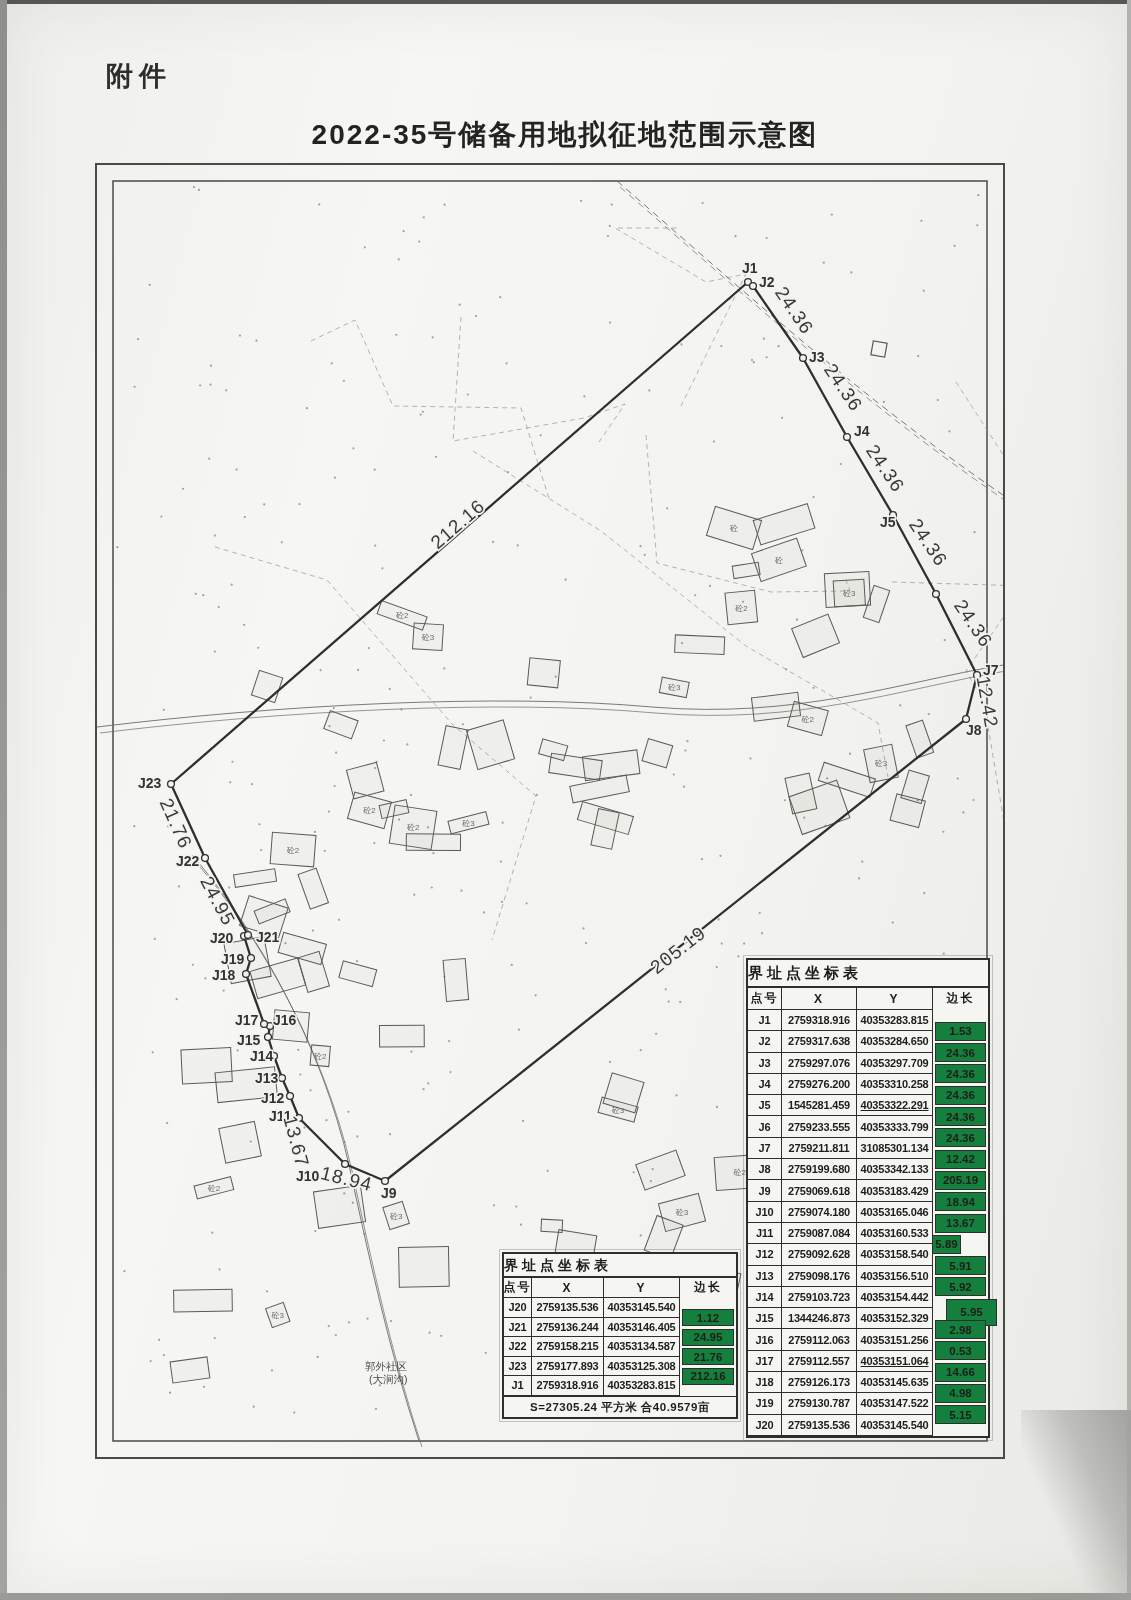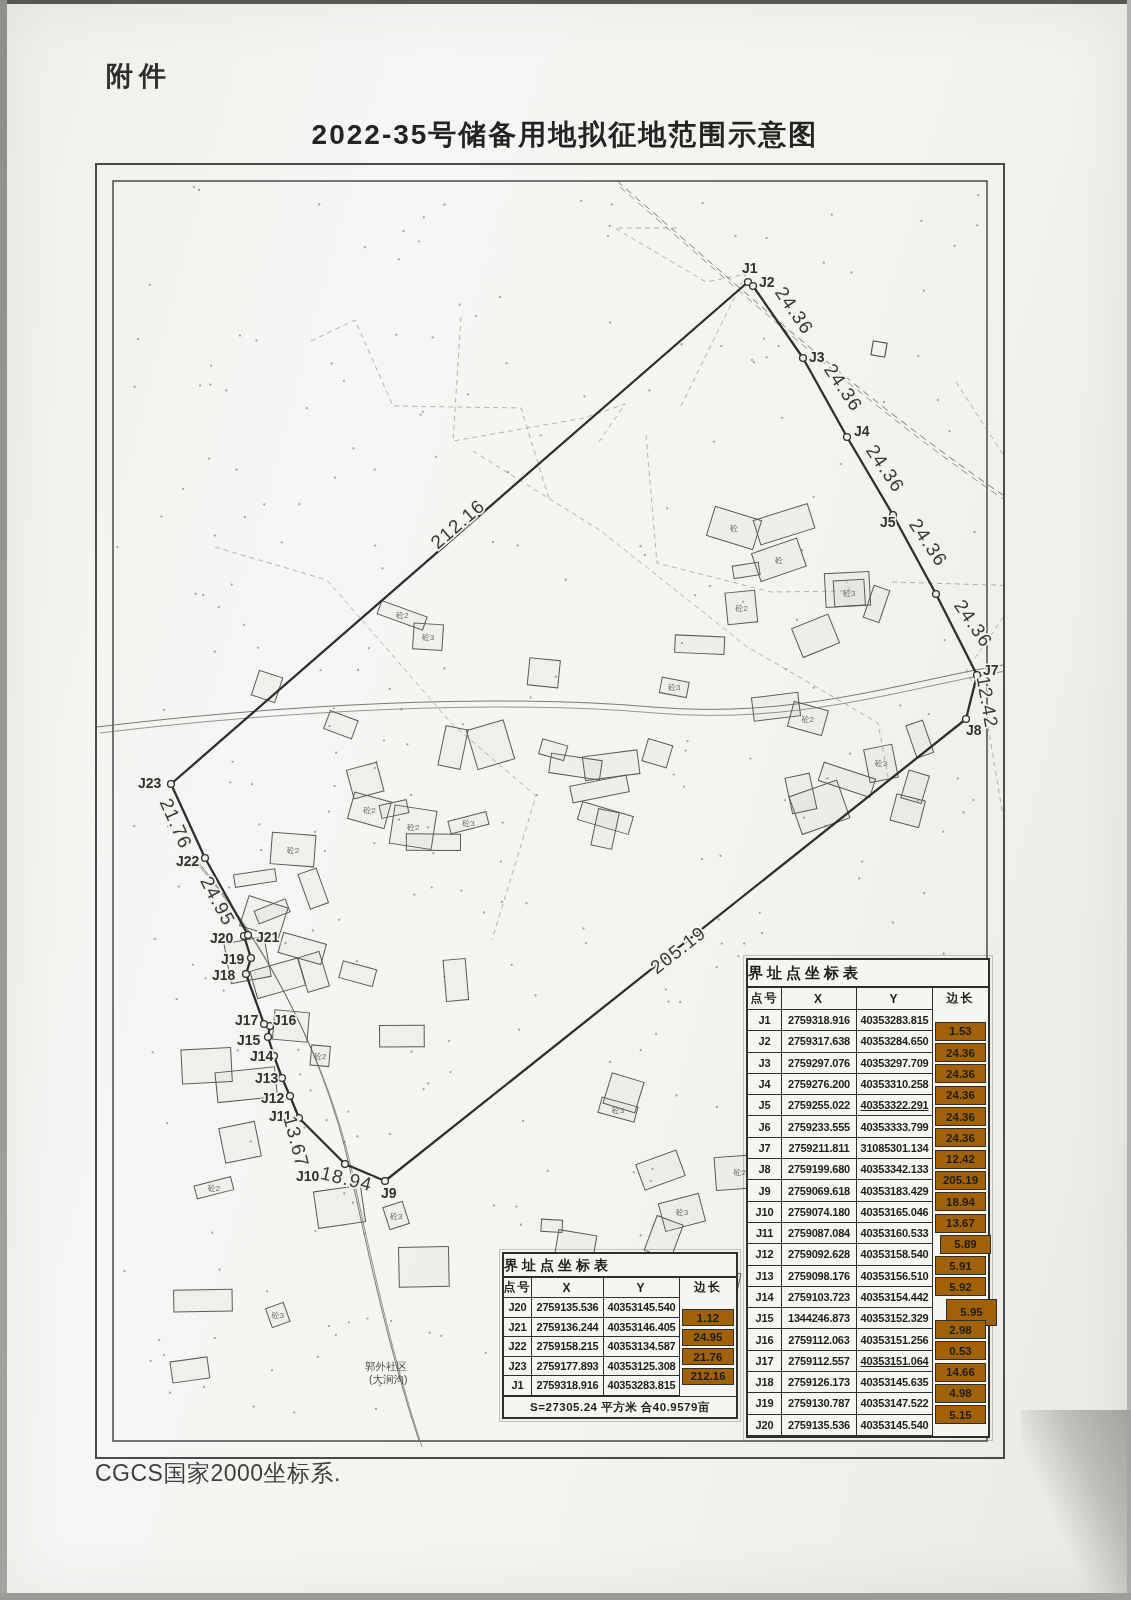--- a/index.html
+++ b/index.html
@@ -46,21 +46,21 @@
   #table-small .ct-title{font-size:14px;height:22px;line-height:22px;}
   .tgrid{position:relative;}
   .trow{display:flex;box-sizing:border-box;}
   .tcell{
     box-sizing:border-box;border-right:1px solid #2e2e2c;border-bottom:1px solid #2e2e2c;
     display:flex;align-items:center;justify-content:center;
     font-size:11px;font-weight:600;letter-spacing:-0.2px;white-space:nowrap;overflow:hidden;
   }
   .tcell.hdr{font-weight:700;font-size:12px;letter-spacing:2px;}
   .side-box{
-    position:absolute;box-sizing:border-box;border:1.5px solid #2e2e2c;background:#a16207;
+    position:absolute;box-sizing:border-box;border:1.5px solid #2e2e2c;background:#15803d;
     display:flex;align-items:center;justify-content:center;
     font-size:11.5px;font-weight:600;
   }
   .side-hdr{border:none;background:transparent;font-weight:700;font-size:12px;letter-spacing:2px;}
   .tfooter{
     box-sizing:border-box;border-top:1px solid #2e2e2c;text-align:center;
     font-size:11.5px;font-weight:700;letter-spacing:0.5px;
   }
   .foot-notes{
     position:absolute;left:95px;top:1460px;color:#3e3e3c;
@@ -602,21 +602,21 @@
         <div class="tcell" style="width: 75px;">2759297.076</div>
         <div class="tcell" style="width: 76px;">40353297.709</div>
       </div>
       <div class="trow" style="height: 21.3px;">
         <div class="tcell" style="width: 34px;">J4</div>
         <div class="tcell" style="width: 75px;">2759276.200</div>
         <div class="tcell" style="width: 76px;">40353310.258</div>
       </div>
       <div class="trow" style="height: 21.3px;">
         <div class="tcell" style="width: 34px;">J5</div>
-        <div class="tcell" style="width: 75px;">2759255.022</div>
+        <div class="tcell" style="width: 75px;">1545281.459</div>
         <div class="tcell" style="width: 76px; text-decoration: underline;">40353322.291</div>
       </div>
       <div class="trow" style="height: 21.3px;">
         <div class="tcell" style="width: 34px;">J6</div>
         <div class="tcell" style="width: 75px;">2759233.555</div>
         <div class="tcell" style="width: 76px;">40353333.799</div>
       </div>
       <div class="trow" style="height: 21.3px;">
         <div class="tcell" style="width: 34px;">J7</div>
         <div class="tcell" style="width: 75px;">2759211.811</div>
@@ -691,21 +691,21 @@
       <div class="side-box" style="left: 187px; top: 33.8px; width: 51px; height: 19px;">1.53</div>
       <div class="side-box" style="left: 187px; top: 55.1px; width: 51px; height: 19px;">24.36</div>
       <div class="side-box" style="left: 187px; top: 76.4px; width: 51px; height: 19px;">24.36</div>
       <div class="side-box" style="left: 187px; top: 97.7px; width: 51px; height: 19px;">24.36</div>
       <div class="side-box" style="left: 187px; top: 119px; width: 51px; height: 19px;">24.36</div>
       <div class="side-box" style="left: 187px; top: 140.3px; width: 51px; height: 19px;">24.36</div>
       <div class="side-box" style="left: 187px; top: 161.6px; width: 51px; height: 19px;">12.42</div>
       <div class="side-box" style="left: 187px; top: 182.9px; width: 51px; height: 19px;">205.19</div>
       <div class="side-box" style="left: 187px; top: 204.2px; width: 51px; height: 19px;">18.94</div>
       <div class="side-box" style="left: 187px; top: 225.5px; width: 51px; height: 19px;">13.67</div>
-      <div class="side-box" style="left: 192px; top: 246.8px; width: 51px; height: 19px; text-align: right;">5.89</div>
+      <div class="side-box" style="left: 184px; top: 246.8px; width: 29px; height: 19px; text-align: right;">5.89</div>
       <div class="side-box" style="left: 187px; top: 268.1px; width: 51px; height: 19px;">5.91</div>
       <div class="side-box" style="left: 187px; top: 289.4px; width: 51px; height: 19px;">5.92</div>
       <div class="side-box" style="left: 198px; top: 310.7px; width: 51px; height: 27px;">5.95</div>
       <div class="side-box" style="left: 187px; top: 332px; width: 51px; height: 19px;">2.98</div>
       <div class="side-box" style="left: 187px; top: 353.3px; width: 51px; height: 19px;">0.53</div>
       <div class="side-box" style="left: 187px; top: 374.6px; width: 51px; height: 19px;">14.66</div>
       <div class="side-box" style="left: 187px; top: 395.9px; width: 51px; height: 19px;">4.98</div>
       <div class="side-box" style="left: 187px; top: 417.2px; width: 51px; height: 19px;">5.15</div>
     </div>
 </div>
@@ -746,14 +746,13 @@
       <div class="side-box side-hdr" style="left: 178px; top: 0px; width: 52px; height: 19px;">边长</div>
       <div class="side-box" style="left: 178px; top: 31px; width: 52px; height: 17px;">1.12</div>
       <div class="side-box" style="left: 178px; top: 50.5px; width: 52px; height: 17px;">24.95</div>
       <div class="side-box" style="left: 178px; top: 70px; width: 52px; height: 17px;">21.76</div>
       <div class="side-box" style="left: 178px; top: 89.5px; width: 52px; height: 17px;">212.16</div>
       <div class="tfooter" style="position: absolute; left: 0px; top: 117.5px; width: 100%; height: 21px; line-height: 21px;">S=27305.24 平方米 合40.9579亩</div>
     </div>
 </div>
 
 <div class="foot-notes">
-  <div>CGCS国家2000坐标系.</div>
 </div>
 
 </body></html>

